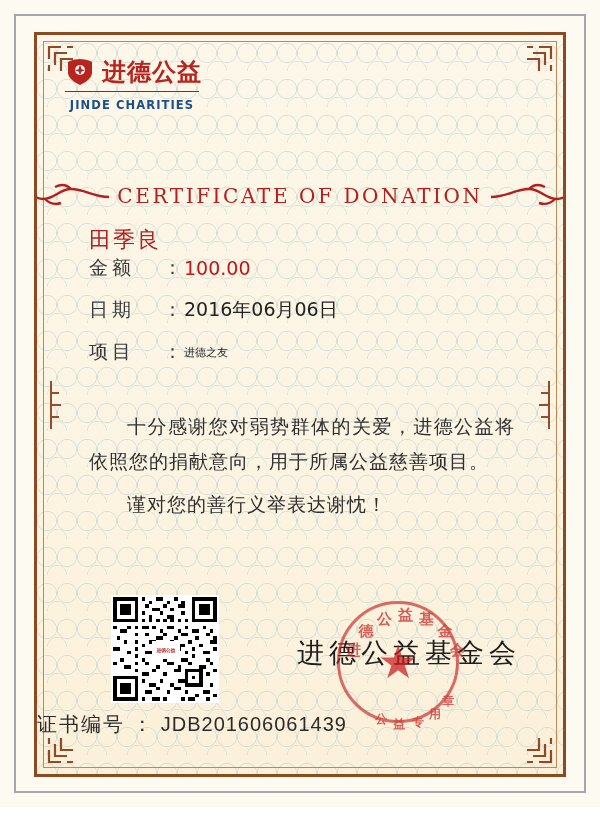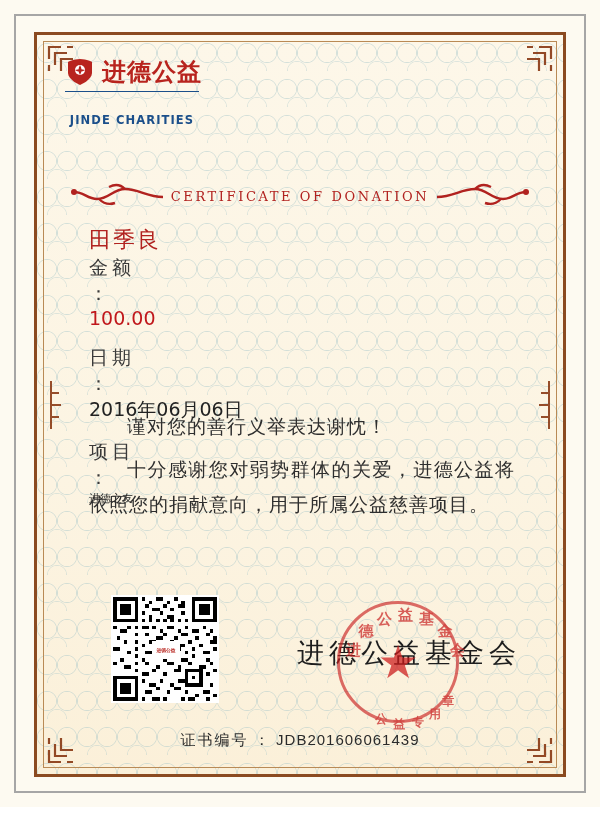--- a/index.html
+++ b/index.html
@@ -102,21 +102,21 @@
     letter-spacing: 1px;
     line-height: 1;
   }
   .logo-en {
     margin-top: 4px;
     font-size: 11.5px;
     letter-spacing: 1.1px;
     color: #1b4f8a;
     font-weight: bold;
     border-top: 1px solid #1b4f8a;
-    padding-top: 21px;
+    padding-top: 6px;
     width: 134px;
     text-align: center;
   }
 
   
   .motto {
     position: absolute;
     top: 62px;
     width: 100%;
     text-align: center;
@@ -139,21 +139,21 @@
   .sub-title-row {
     position: absolute;
     top: 148px;
     width: 100%;
     display: flex;
     align-items: center;
     justify-content: center;
   }
   .sub-title {
     font-family: "DejaVu Serif", serif;
-    font-size: 13px;
+    font-size: 20px;
     color: #b1221f;
     letter-spacing: 2.6px;
     padding: 0 6px;
     white-space: nowrap;
   }
   .flourish {
     color: #b1221f;
     height: 26px;
   }
   .flourish.right { transform: scaleX(-1); }
@@ -165,25 +165,24 @@
     top: 190px;
     right: 40px;
   }
   .donor-name {
     font-size: 22px;
     color: #b1221f;
     letter-spacing: 2px;
   }
   .field-row {
     display: flex;
-    align-items: flex-start;
+    align-items: center;
     margin-bottom: 16px;
     font-size: 19px;
     color: #333333;
-    flex-direction: column;
   }
   .field-label {
     letter-spacing: 4px;
     color: #3a3a3a;
     width: 74px;
     flex: none;
   }
   .field-colon {
     margin: 0 2px 0 0;
     color: #3a3a3a;
@@ -293,23 +292,23 @@
     color: rgba(200,30,30,0.85);
     font-weight: bold;
     transform-origin: 0 0;
     white-space: nowrap;
   }
 
   
   .serial-row {
     position: absolute;
     left: 0; right: 0;
-    bottom: 24px;
-    text-align: center;
-    font-size: 15px;
+    bottom: 36px;
+    text-align: left;
+    font-size: 20px;
     color: #2b2b2b;
     letter-spacing: 1px;
   }
   .serial-row .label { letter-spacing: 2px; }
   .serial-row .value { font-family: "Liberation Sans", sans-serif; }
 
 </style>
 </head>
 <body>
 
@@ -418,22 +417,22 @@
       </div>
 
       <div class="field-row">
         <span class="field-label">项目</span>
         <span class="field-colon">：</span>
         <span class="field-value small">进德之友</span>
       </div>
     </div>
 
     <div class="body-text">
+      <p>十分感谢您对弱势群体的关爱，进德公益将依照您的捐献意向，用于所属公益慈善项目。</p>
       <p>谨对您的善行义举表达谢忱！</p>
-      <p>十分感谢您对弱势群体的关爱，进德公益将依照您的捐献意向，用于所属公益慈善项目。</p>
     </div>
 
     <div class="footer-area">
 
       <div class="qr">
         <svg width="104" height="104" viewBox="0 0 29 29" shape-rendering="crispEdges">
           <rect width="29" height="29" fill="#ffffff"></rect>
           <g fill="#000000">
 
             <rect x="0" y="0" width="7" height="1"></rect>

